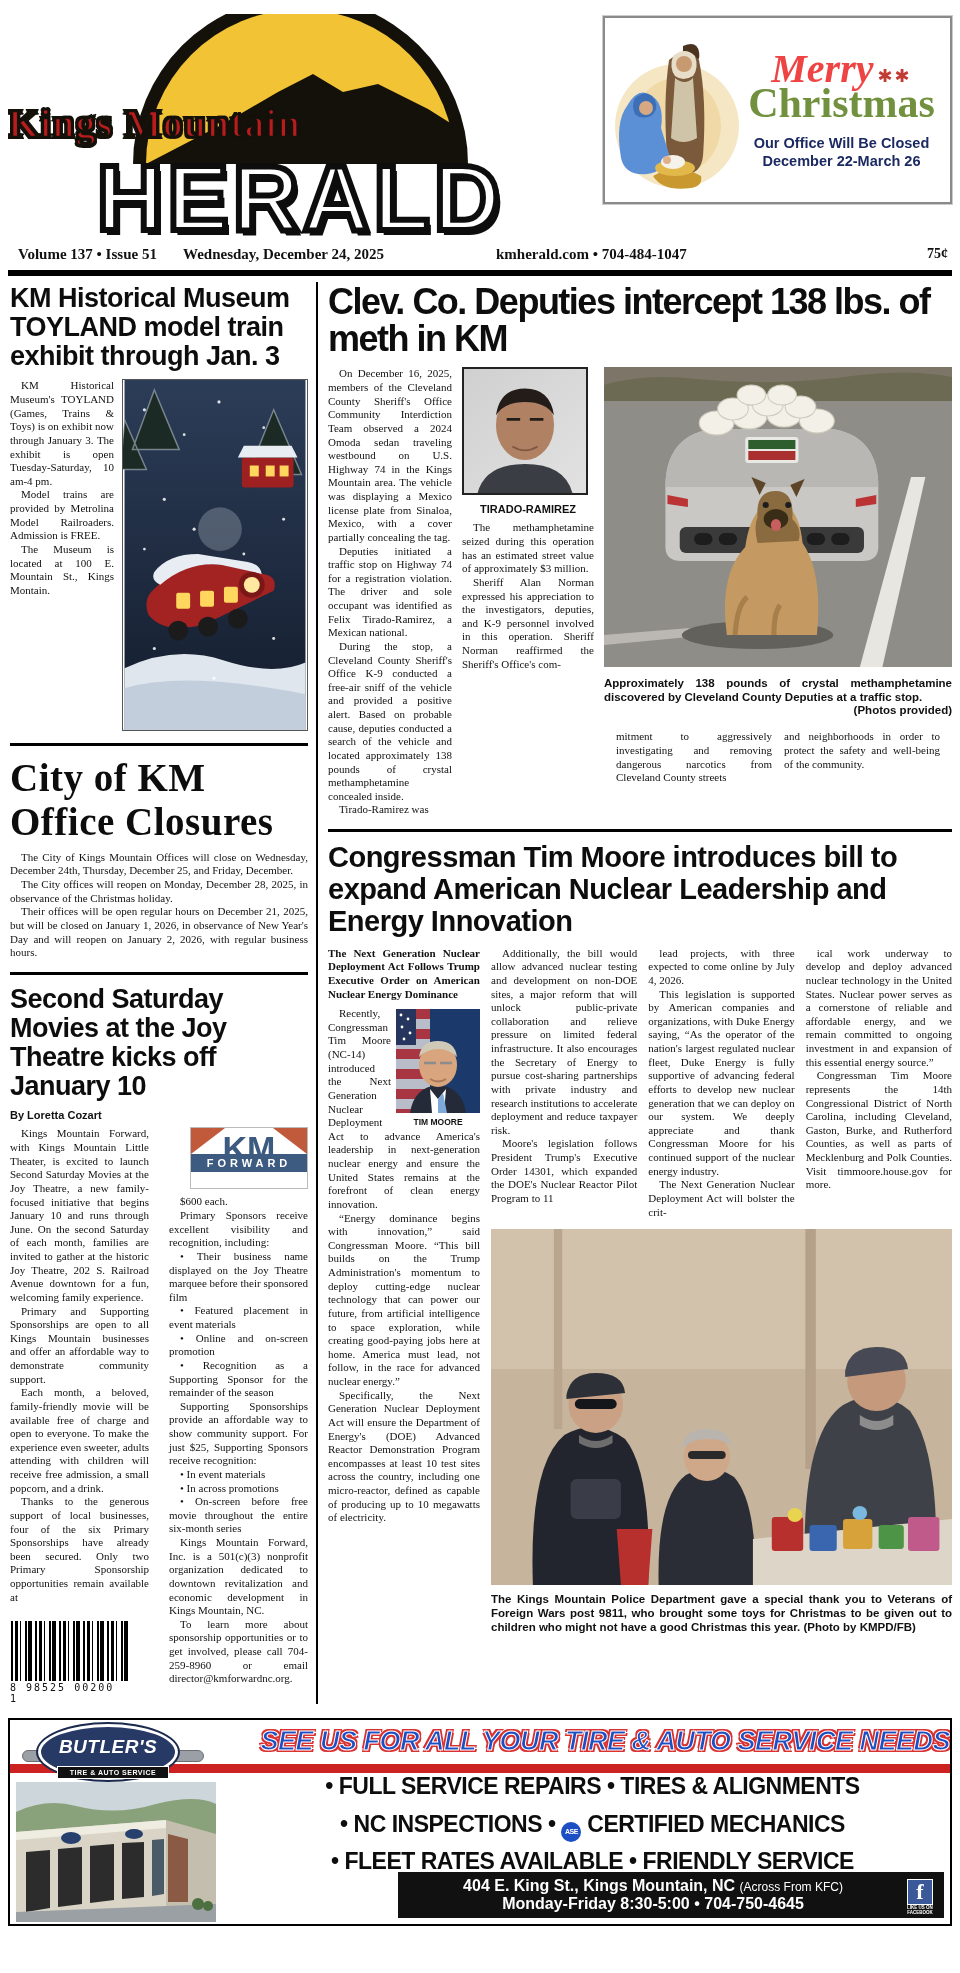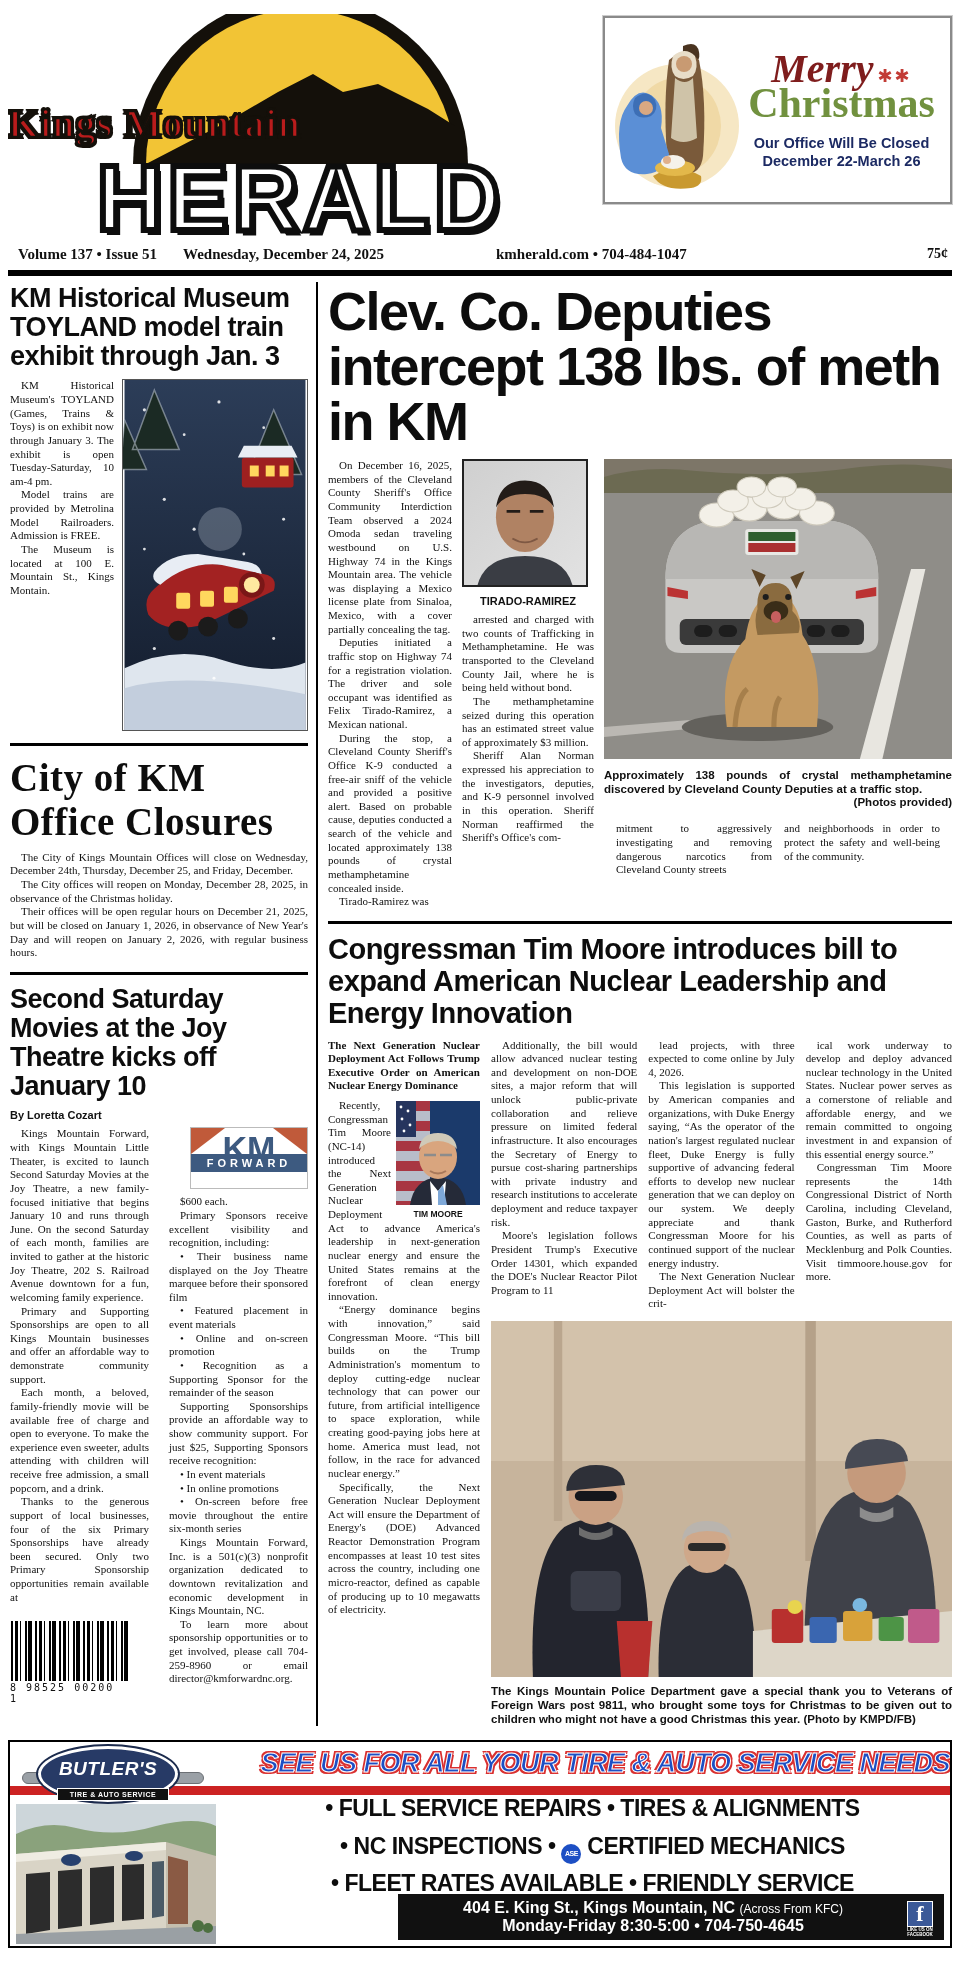--- a/index.html
+++ b/index.html
@@ -17,21 +17,21 @@
            text-shadow:2px 2px 0 #14100a, -2px 2px 0 #14100a, 2px -2px 0 #14100a, -2px -2px 0 #14100a;
            letter-spacing:1px; white-space:nowrap; }
   .herald { position:absolute; top:138px; left:0; width:100%; text-align:center;
             font-family:"Liberation Sans", sans-serif; font-weight:bold; font-size:92px;
             color:#fff; -webkit-text-stroke:6px #0d0d0d;
             text-shadow:4px 5px 0 #0d0d0d; letter-spacing:4px; white-space:nowrap; }
   .xmasbox { flex:1; border:2px solid #8a8a8a; outline:1px solid #ccc; margin-top:8px; height:188px;
              display:flex; align-items:center; padding:6px 8px; background:#fff; }
   .xmas-right { flex:1; text-align:center; }
   .merry { font-family:"Liberation Serif", serif; font-style:italic; font-weight:bold;
-           font-size:40px; color:#7f1d1d; line-height:.95; }
+           font-size:40px; color:#ef4444; line-height:.95; }
   .snowflakes { color:#c23b35; font-size:18px; letter-spacing:2px; }
   .xmasword { font-family:"Liberation Serif", serif; font-weight:bold; font-size:42px;
               color:#71913f; line-height:.95; margin-top:-4px; }
   .closed { margin-top:10px; font-family:"Liberation Sans", sans-serif; font-weight:bold;
             font-size:14.5px; color:#1c2a63; line-height:1.25; }
 
   
   .infobar { position:relative; height:24px; margin-top:4px;
              font-family:"Liberation Serif", serif; font-weight:bold; font-size:15px; }
   .infobar span { position:absolute; top:2px; white-space:nowrap; }
@@ -69,21 +69,21 @@
                   font-family:"Liberation Sans", sans-serif; font-weight:bold; font-size:11px;
                   letter-spacing:4px; text-align:center; line-height:18px; }
   .kmflogo .arrow { position:absolute; bottom:18px; right:3px; color:#c0392b; font-size:12px; }
   .barcode { margin-top:16px; width:120px; }
   .bars { height:62px; background:repeating-linear-gradient(90deg,
            #000 0 2px, #fff 2px 4px, #000 4px 7px, #fff 7px 9px, #000 9px 10px, #fff 10px 14px,
            #000 14px 16px, #fff 16px 17px, #000 17px 21px, #fff 21px 24px); border:1px solid #fff; }
   .barcode .num { font-family:"DejaVu Sans Mono", monospace; font-size:10px; letter-spacing:2px; }
 
   
-  .meth-head { font-size:54px; line-height:1.02; letter-spacing:-1.5px; }
+  .meth-head { font-size:36px; line-height:1.02; letter-spacing:-1.5px; }
   .methrow { display:flex; gap:10px; margin-top:10px; }
   .mc1 { width:124px; } .mc2 { width:132px; }
   .mphoto { flex:1; }
   .mug { border:2px solid #222; }
   .cap-center { font-family:"Liberation Sans", sans-serif; font-weight:bold; font-size:11px;
                 text-align:center; margin:4px 0 6px 0; }
   .photocap { font-family:"Liberation Sans", sans-serif; font-weight:bold; font-size:11.5px;
               line-height:1.22; text-align:justify; margin-top:5px; }
   .photocredit { font-family:"Liberation Sans", sans-serif; font-weight:bold; font-size:11.5px; text-align:right; }
   .subcols { display:flex; gap:12px; margin-top:14px; padding:0 12px; }
@@ -294,21 +294,21 @@
             </div>
             <div class="bodytext">
                 <p>$600 each.</p>
                 <p>Primary Sponsors receive excellent visibility and recognition, including:</p>
                 <p>• Their business name displayed on the Joy Theatre marquee before their sponsored film</p>
                 <p>• Featured placement in event materials</p>
                 <p>• Online and on-screen promotion</p>
                 <p>• Recognition as a Supporting Sponsor for the remainder of the season</p>
                 <p>Supporting Sponsorships provide an affordable way to show community support. For just $25, Supporting Sponsors receive recognition:</p>
                 <p>• In event materials</p>
-                <p>• In online promotions</p>
+                <p>• In across promotions</p>
                 <p>• On-screen before free movie throughout the entire six-month series</p>
                 <p>Kings Mountain Forward, Inc. is a 501(c)(3) nonprofit organization dedicated to downtown revitalization and economic development in Kings Mountain, NC.</p>
                 <p>To learn more about sponsorship opportunities or to get involved, please call 704-259-8960 or email director@kmforwardnc.org.</p>
               </div>
           </div>
         </div>
       </div>
     </div>
 
     <div class="rightcol">
@@ -333,21 +333,20 @@
                   </linearGradient>
                 </defs>
               <path d="M14 128 q8 -30 49 -30 q41 0 49 30 Z" fill="#3a3d44"></path>
               <ellipse cx="63" cy="58" rx="30" ry="36" fill="#b08263"></ellipse>
               <path d="M33 48 q4 -28 30 -28 q26 0 30 28 q-8 -14 -30 -14 q-22 0 -30 14 Z" fill="#231c18"></path>
               <path d="M44 52 l14 0 M68 52 l14 0" stroke="#231c18" stroke-width="3"></path>
               <path d="M50 80 q13 8 26 0" stroke="#7e5843" stroke-width="2" fill="none"></path>
             </svg>
             <div class="cap-center">TIRADO-RAMIREZ</div>
             <div class="bodytext">
-                <p>arrested and charged with two counts of Trafficking in Methamphetamine. He was transported to the Cleveland County Jail, where he is being held without bond.</p>
                 <p>The methamphetamine seized during this operation has an estimated street value of approximately $3 million.</p>
                 <p>Sheriff Alan Norman expressed his appreciation to the investigators, deputies, and K-9 personnel involved in this operation. Sheriff Norman reaffirmed the Sheriff's Office's com-</p>
               </div>
           </div>
           <div class="mphoto">
             <svg width="100%" height="300" viewBox="0 0 340 300" preserveAspectRatio="none">
               <rect width="340" height="300" fill="#8f8d88"></rect>
               <rect width="340" height="34" fill="#7d7668"></rect>
               <path d="M0 18 q40 -12 90 -6 q80 8 160 -4 q50 -6 90 2 L340 34 L0 34 Z" fill="#6c6a52"></path>
               <path d="M250 300 L300 110 L314 110 L272 300 Z" fill="#e8e6e0"></path>

